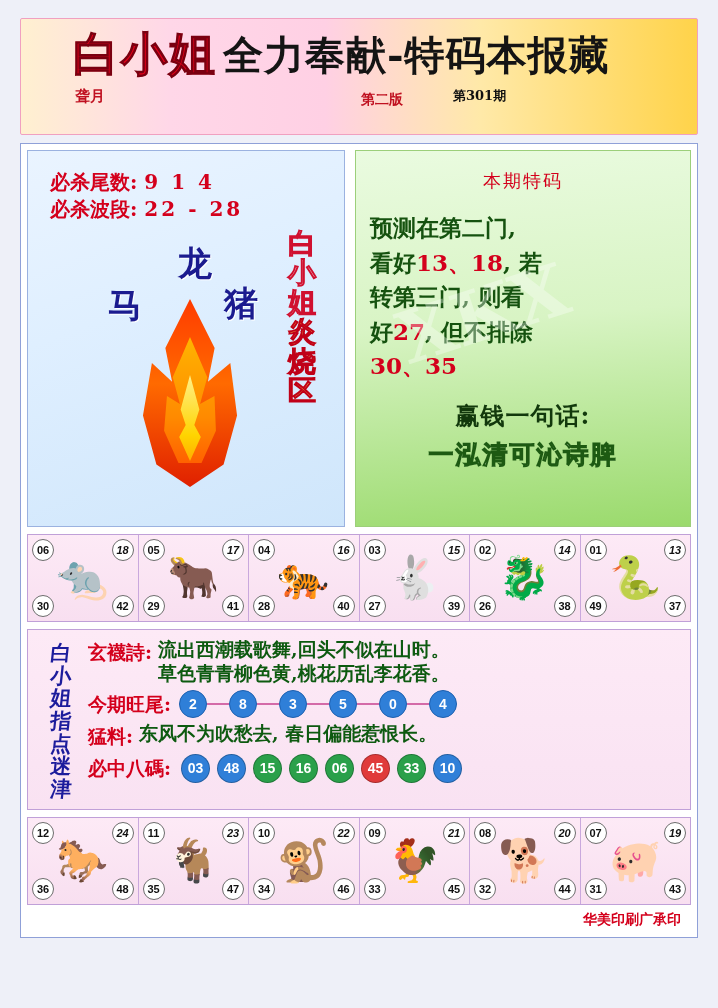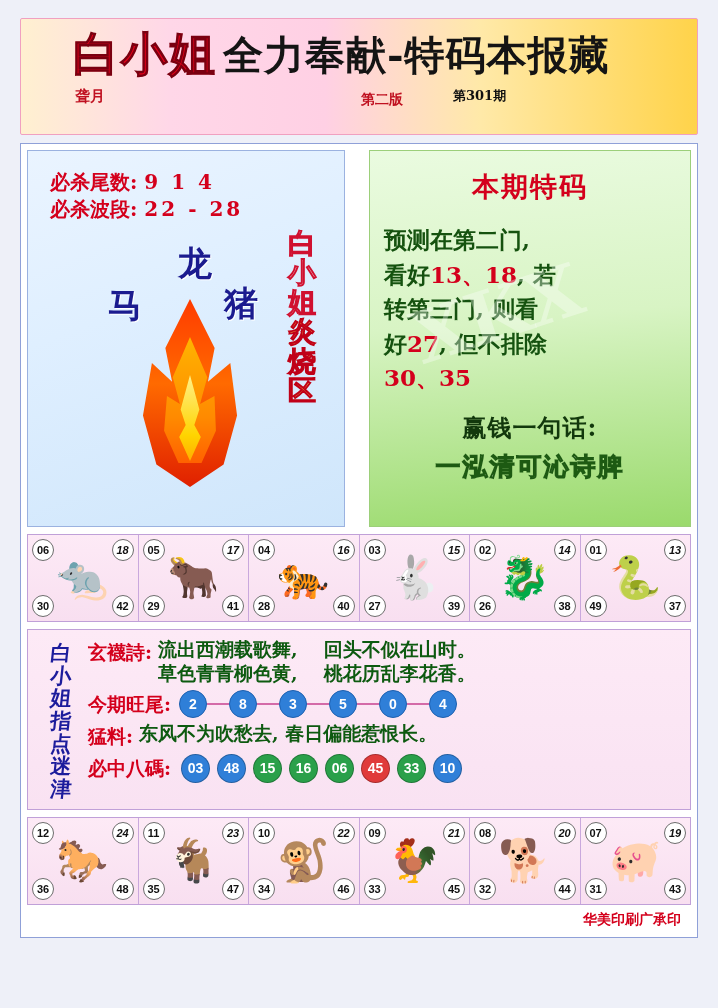--- a/index.html
+++ b/index.html
@@ -63,21 +63,21 @@
     font-size:13px;color:#111;font-weight:bold;
     font-family:"DejaVu Serif", serif;
   }
   
   .frame{
     margin-top:8px;
     border:1px solid #8fa0d8;
     background:#fff;
     padding:6px;
   }
-  .top-row{display:flex;gap:24px;}
+  .top-row{display:flex;gap:10px;}
   .left-box{
     width:316px;height:375px;
     border:1px solid #9bb2e0;
     background:linear-gradient(160deg,#eaf4ff 0%,#dfefff 40%,#cfe6fb 100%);
     position:relative;overflow:hidden;
   }
   .kill-line{
     font-family:"DejaVu Serif", serif;
     font-weight:bold;color:#d4001c;
     font-size:20px;
@@ -129,21 +129,21 @@
   .right-box{
     flex:1;height:375px;
     border:1px solid #9ccf7a;
     background:linear-gradient(175deg,#eafbe0 0%,#d8f4c4 45%,#9ada6c 100%);
     position:relative;overflow:hidden;
     text-align:center;
   }
   .rb-title{
     margin-top:18px;
     font-family:"DejaVu Serif", serif;
-    font-weight:bold;font-size:27px;color:#d4001c;
+    font-weight:normal;font-size:18px;color:#d4001c;
     letter-spacing:2px;
   }
   .rb-body{
     margin:18px 14px 0 14px;
     font-family:"DejaVu Serif", serif;
     font-size:23px;line-height:1.5;
     color:#15520f;font-weight:bold;
     text-align:left;
   }
   .rb-body em{color:#d4001c;font-style:normal;}
@@ -221,21 +221,21 @@
   .lbl{
     font-family:"DejaVu Serif", serif;
     font-weight:bold;font-size:19px;color:#d4001c;
     white-space:nowrap;padding-top:2px;
   }
   .poem-txt{
     font-family:"DejaVu Serif", serif;
     font-weight:bold;font-size:19px;color:#0d5a10;
     margin-left:6px;line-height:1.25;
   }
-  .poem-txt div{display:flex;gap:26px;}
+  .poem-txt div{display:flex;}
   .wang{display:flex;align-items:center;gap:0;margin-left:8px;}
   .wang .wb{
     width:26px;height:26px;border-radius:50%;
     background:#2f7fd8;color:#fff;font-weight:bold;
     font-size:14px;line-height:26px;text-align:center;
     border:1px solid #1c5fae;
   }
   .wang .dash{width:22px;height:2px;background:#d46aa8;}
   .hot-row{display:flex;align-items:flex-start;margin-top:4px;}
   .hot-balls{display:flex;gap:7px;margin-left:10px;}

